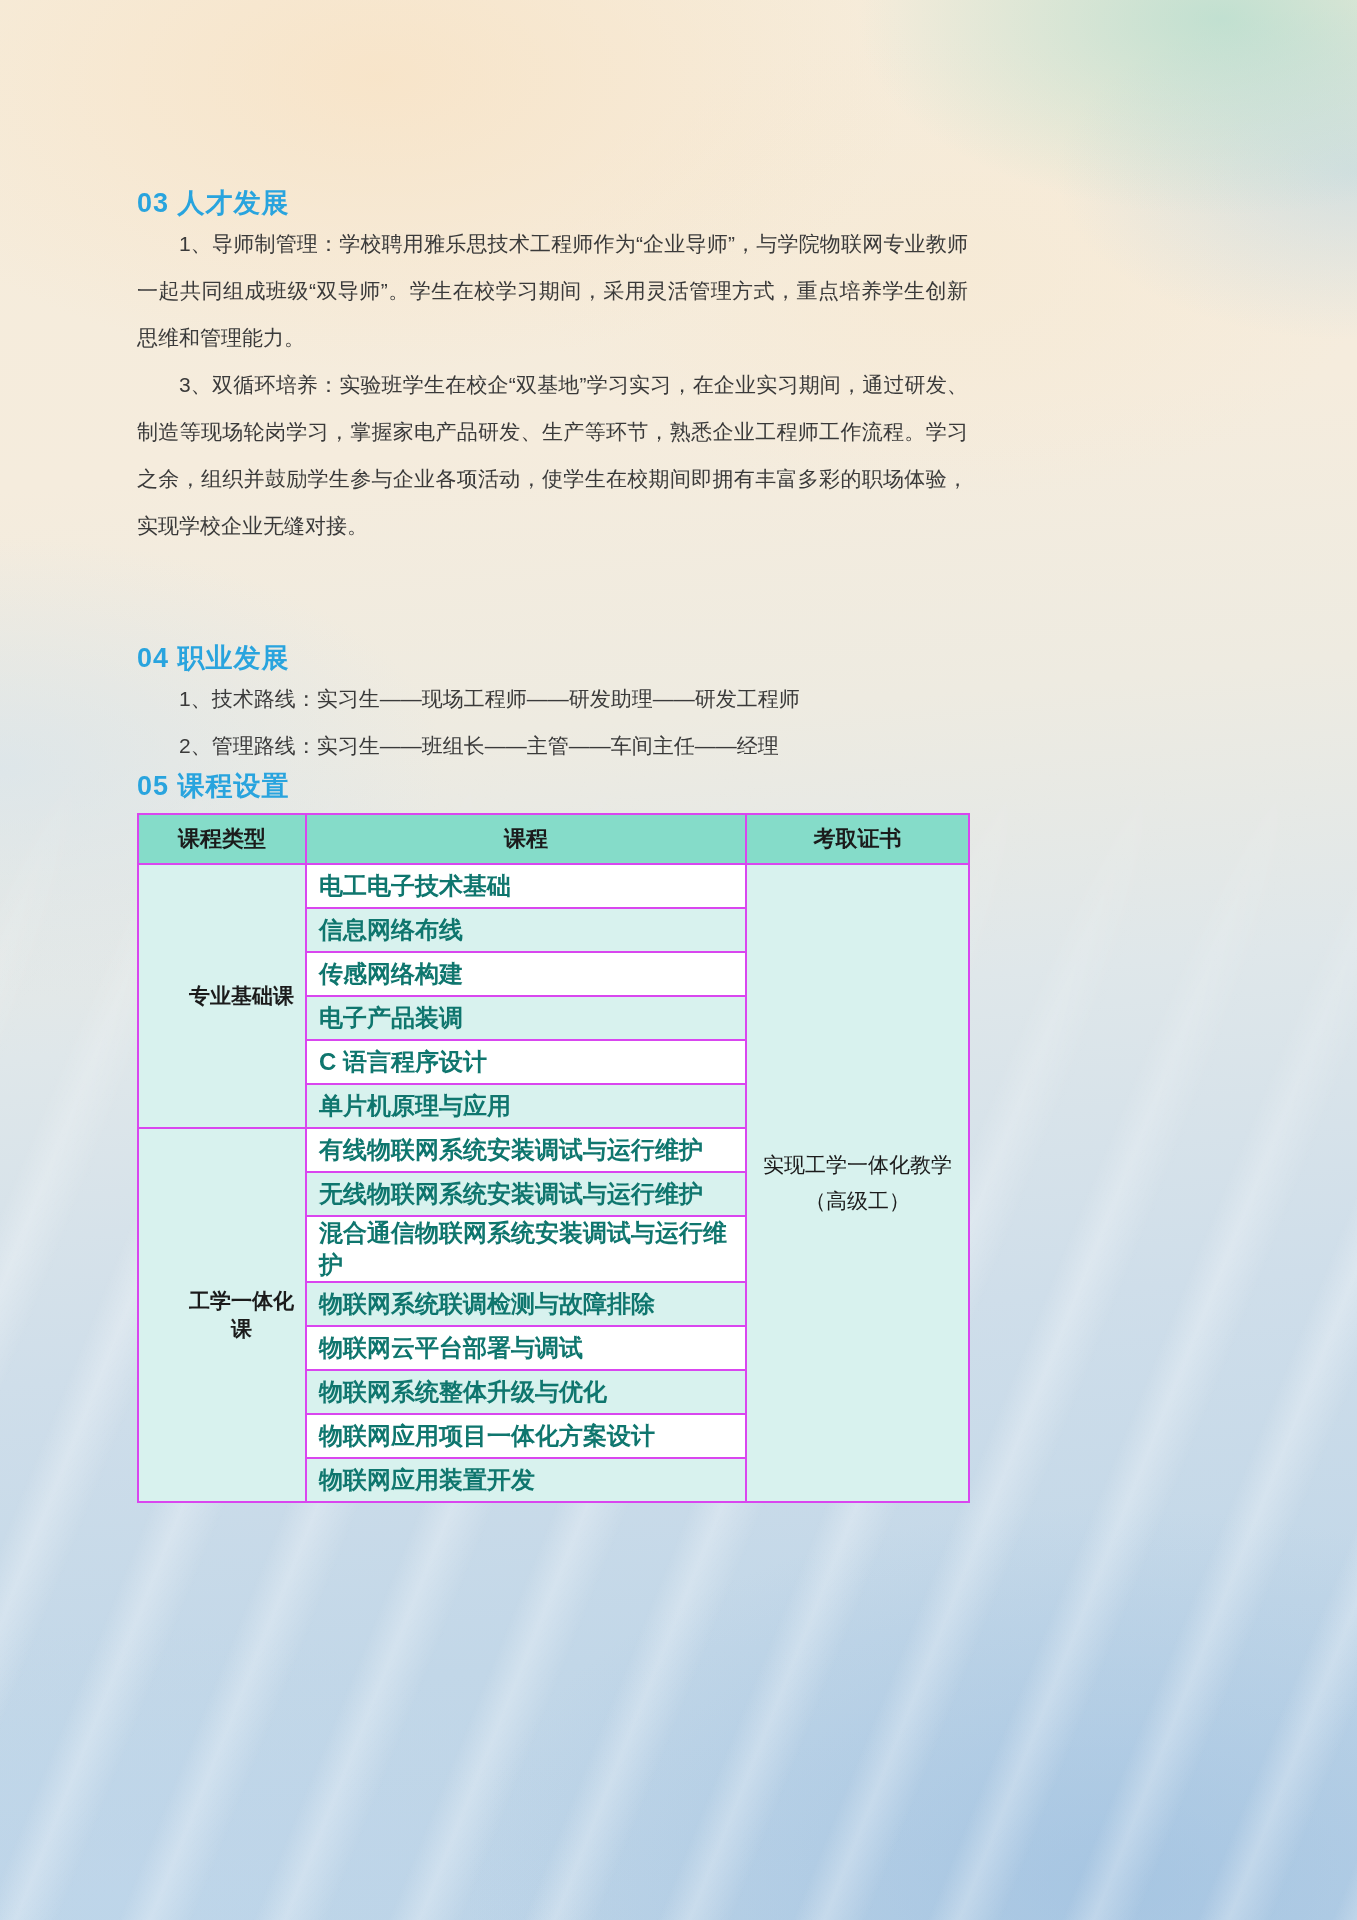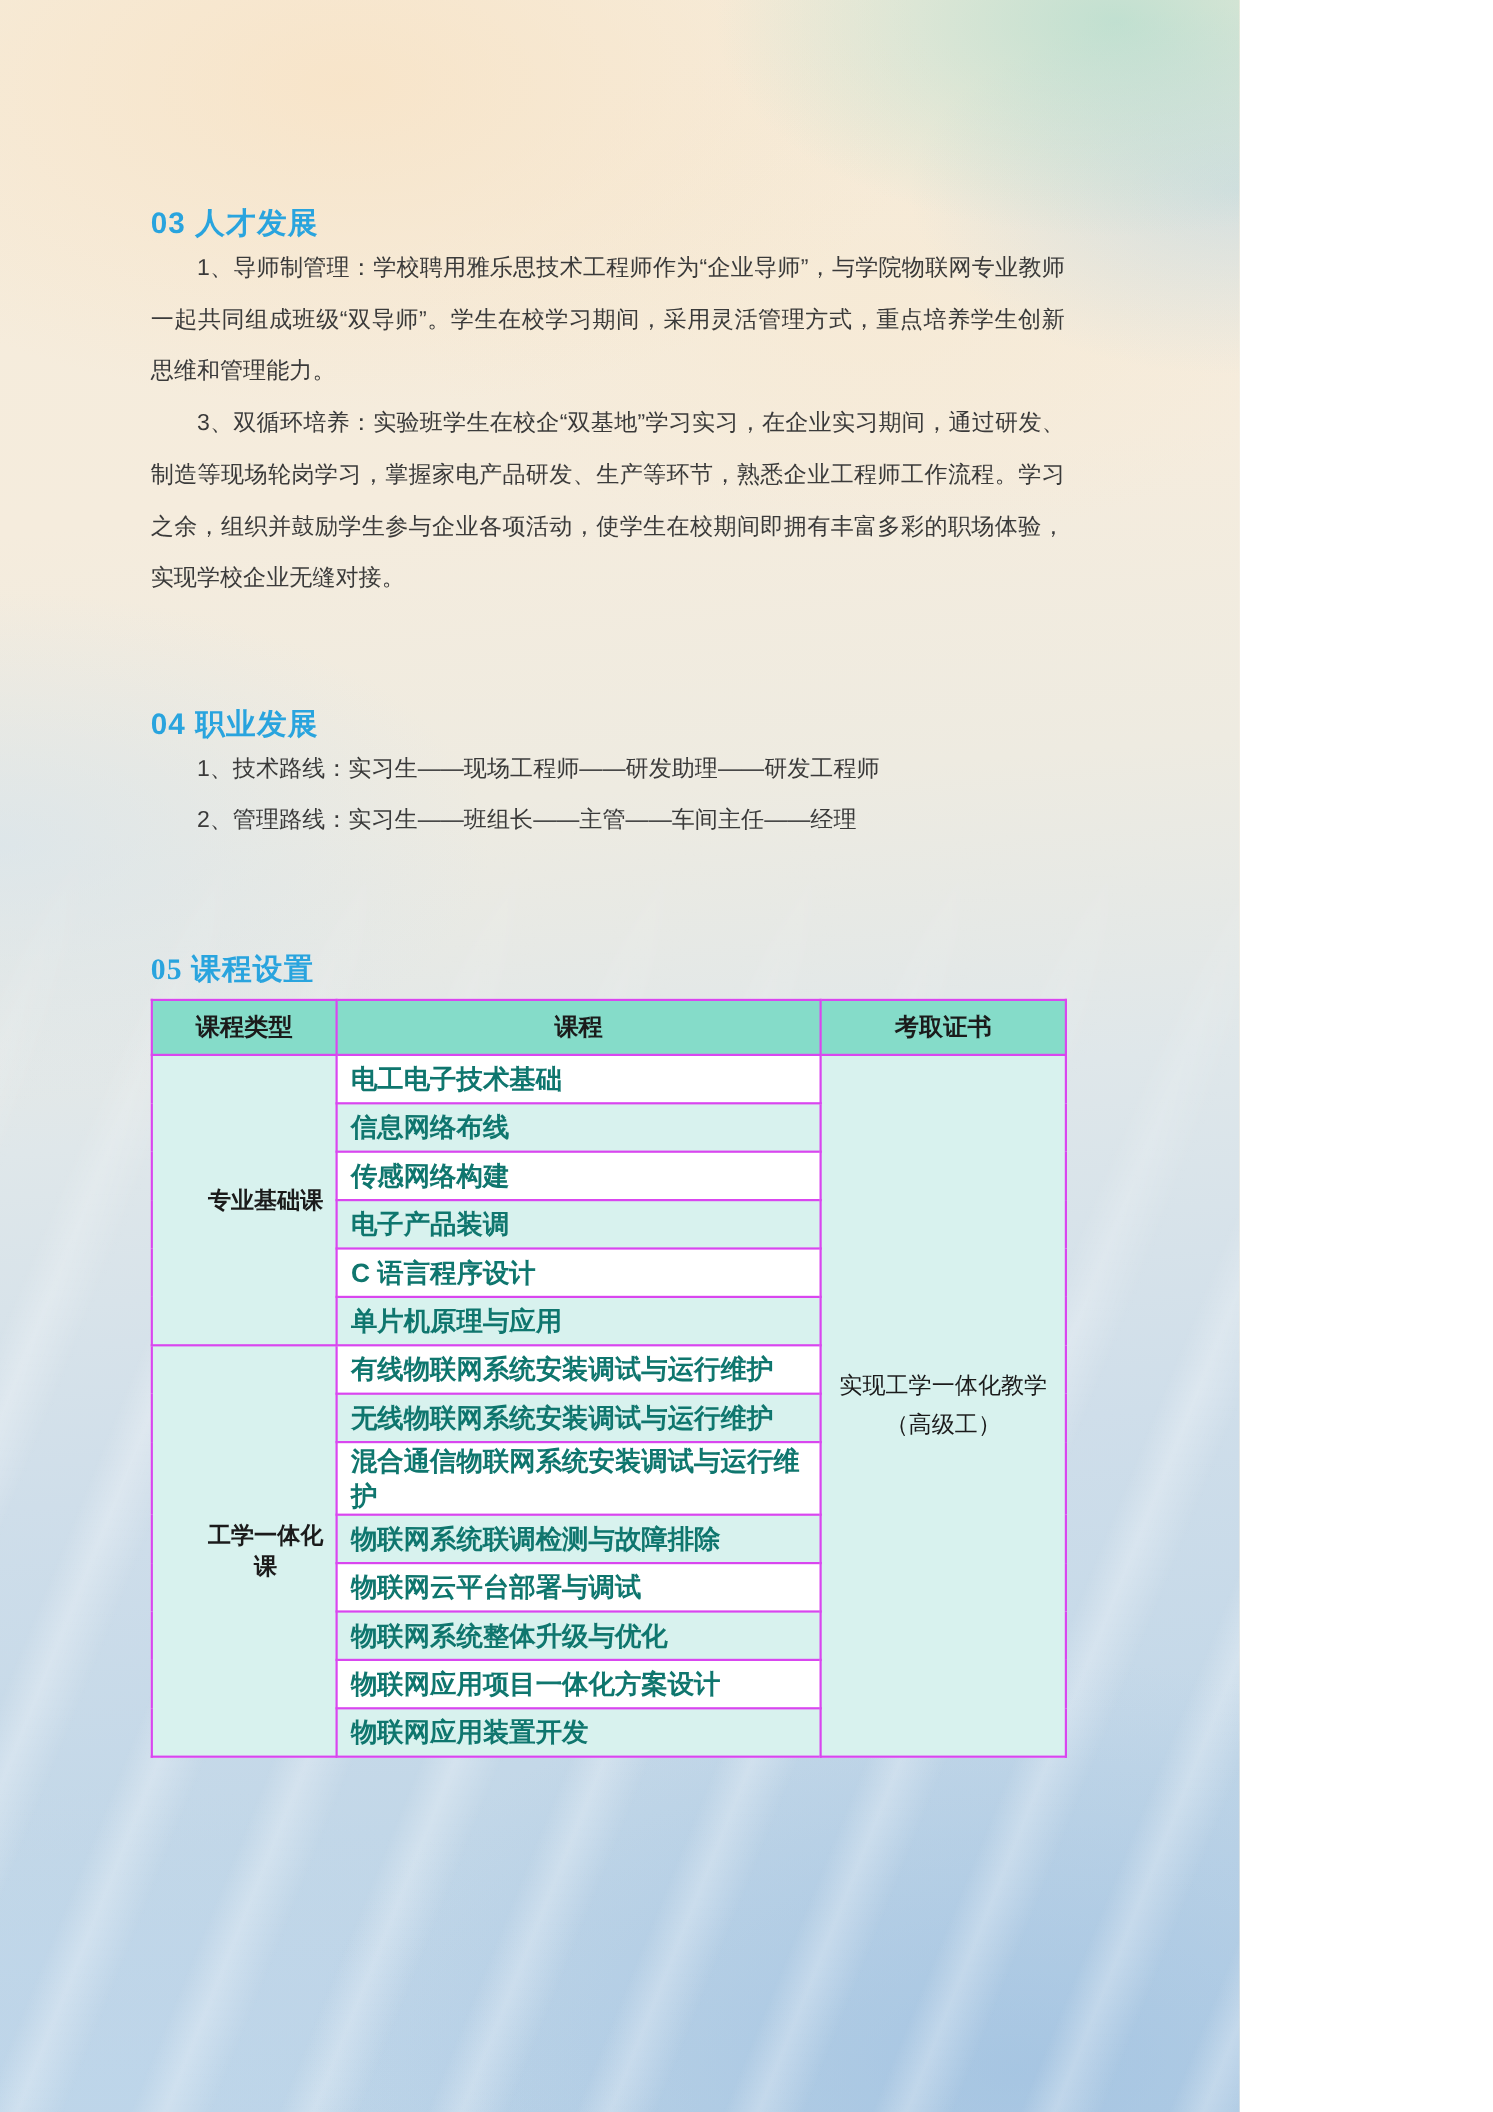--- a/index.html
+++ b/index.html
@@ -1,17 +1,17 @@
 <!DOCTYPE html>
 <html><head>
 <meta charset="utf-8">
 <style>
   html,body{margin:0;padding:0;}
   .page{
-    position:relative;width:1127px;height:1920px;overflow:hidden;
+    position:relative;width:1357px;height:1920px;overflow:hidden;
     font-family:"Liberation Sans","DejaVu Sans",sans-serif;
     background:#f4ecdd;
   }
   
   .bg{
     position:absolute;inset:0;
     background:
       radial-gradient(ellipse 520px 280px at 90% 1%, rgba(150,214,200,0.55), transparent 70%),
       radial-gradient(ellipse 430px 240px at 100% 9%, rgba(150,200,232,0.35), transparent 70%),
       radial-gradient(ellipse 620px 320px at 0% 40%, rgba(208,226,240,0.55), transparent 72%),
@@ -28,21 +28,21 @@
       rgba(255,255,255,0.28) 85px, rgba(255,255,255,0) 125px);
     -webkit-mask-image:linear-gradient(180deg, transparent 0%, #000 45%);
             mask-image:linear-gradient(180deg, transparent 0%, #000 45%);
   }
   .content{position:absolute;left:137px;top:0;width:831px;}
   .sec-title{color:#29a4de;font-size:27px;font-weight:bold;line-height:34px;margin:0;letter-spacing:1px;}
   #t03{margin-top:186px;}
   .paras p{margin:0;font-size:21px;line-height:47px;color:#3a3a3a;text-align:justify;text-indent:2em;}
   #t04{margin-top:92px;}
   .career p{margin:0;font-size:21px;line-height:47px;color:#3a3a3a;text-indent:2em;}
-  #t05{margin-top:95px;font-family:Liberation Serif, serif;}
+  #t05{}
   table.courses{border-collapse:collapse;margin-top:10px;width:831px;table-layout:fixed;background:#fff;}
   table.courses th,table.courses td{border:2px solid #d946ef;box-sizing:border-box;}
   table.courses th{height:50px;background:#85dcc9;font-size:22px;font-weight:bold;color:#1b1b1b;text-align:center;}
   td.course{height:44px;font-size:24px;color:#0f766e;padding:0 4px 0 12px;background:#ffffff;font-weight:700;}
   tr.alt td.course{background:#d8f2ee;}
   td.group{background:#d8f2ee;text-align:center;font-weight:bold;font-size:21px;color:#1b1b1b;padding-left:40px;}
   td.cert{background:#d8f2ee;text-align:center;font-size:21px;color:#1b1b1b;font-weight:500;}
   td.cert span{display:block;line-height:36px;}
 </style>
 </head>

